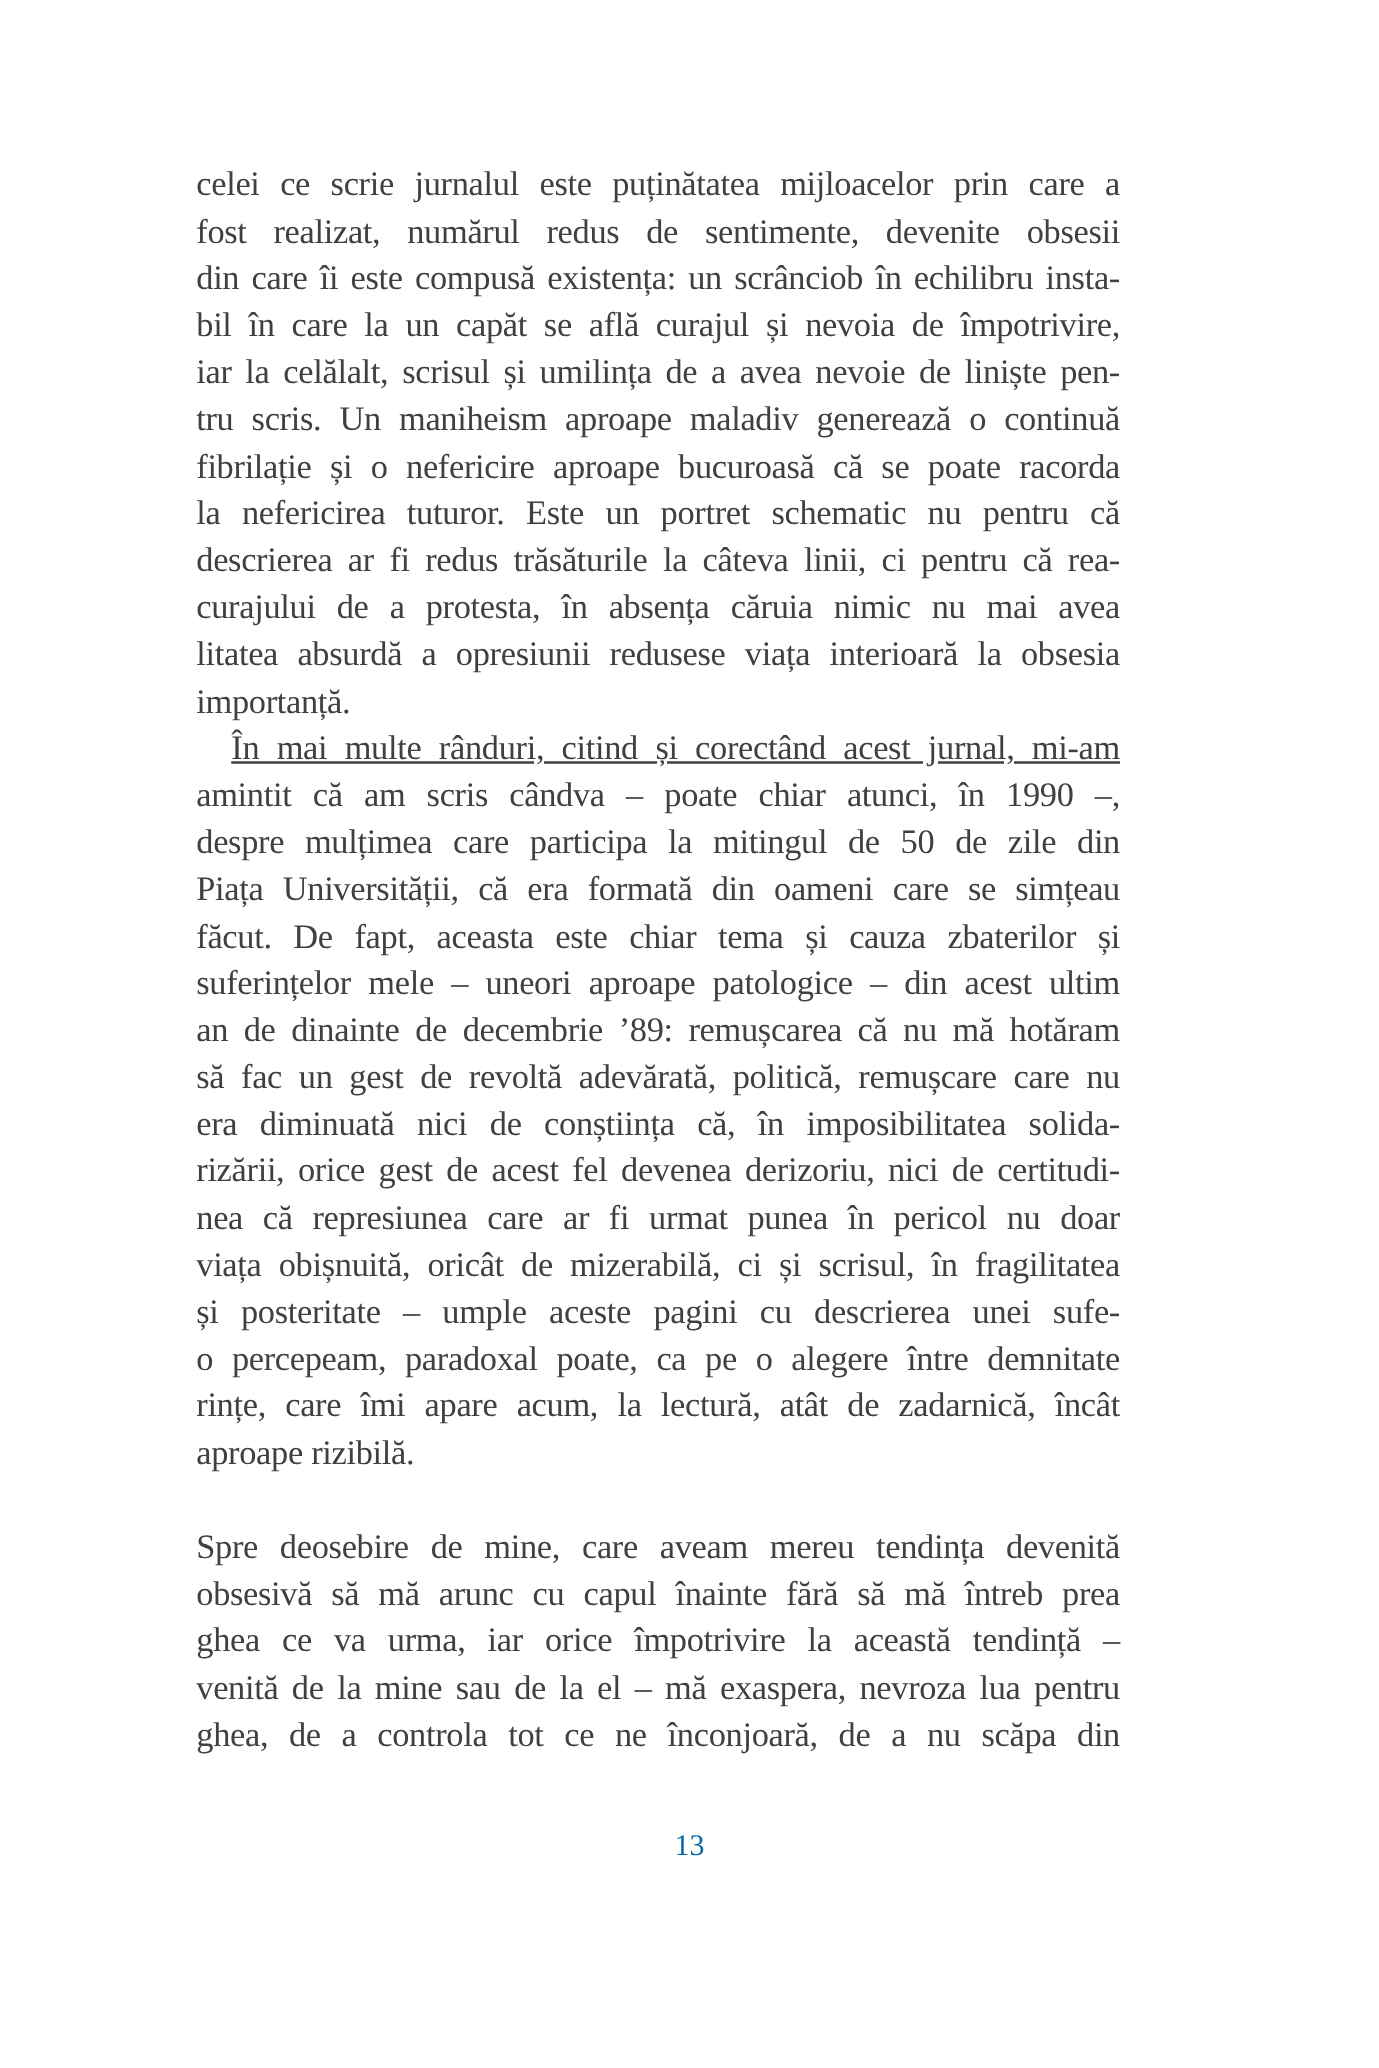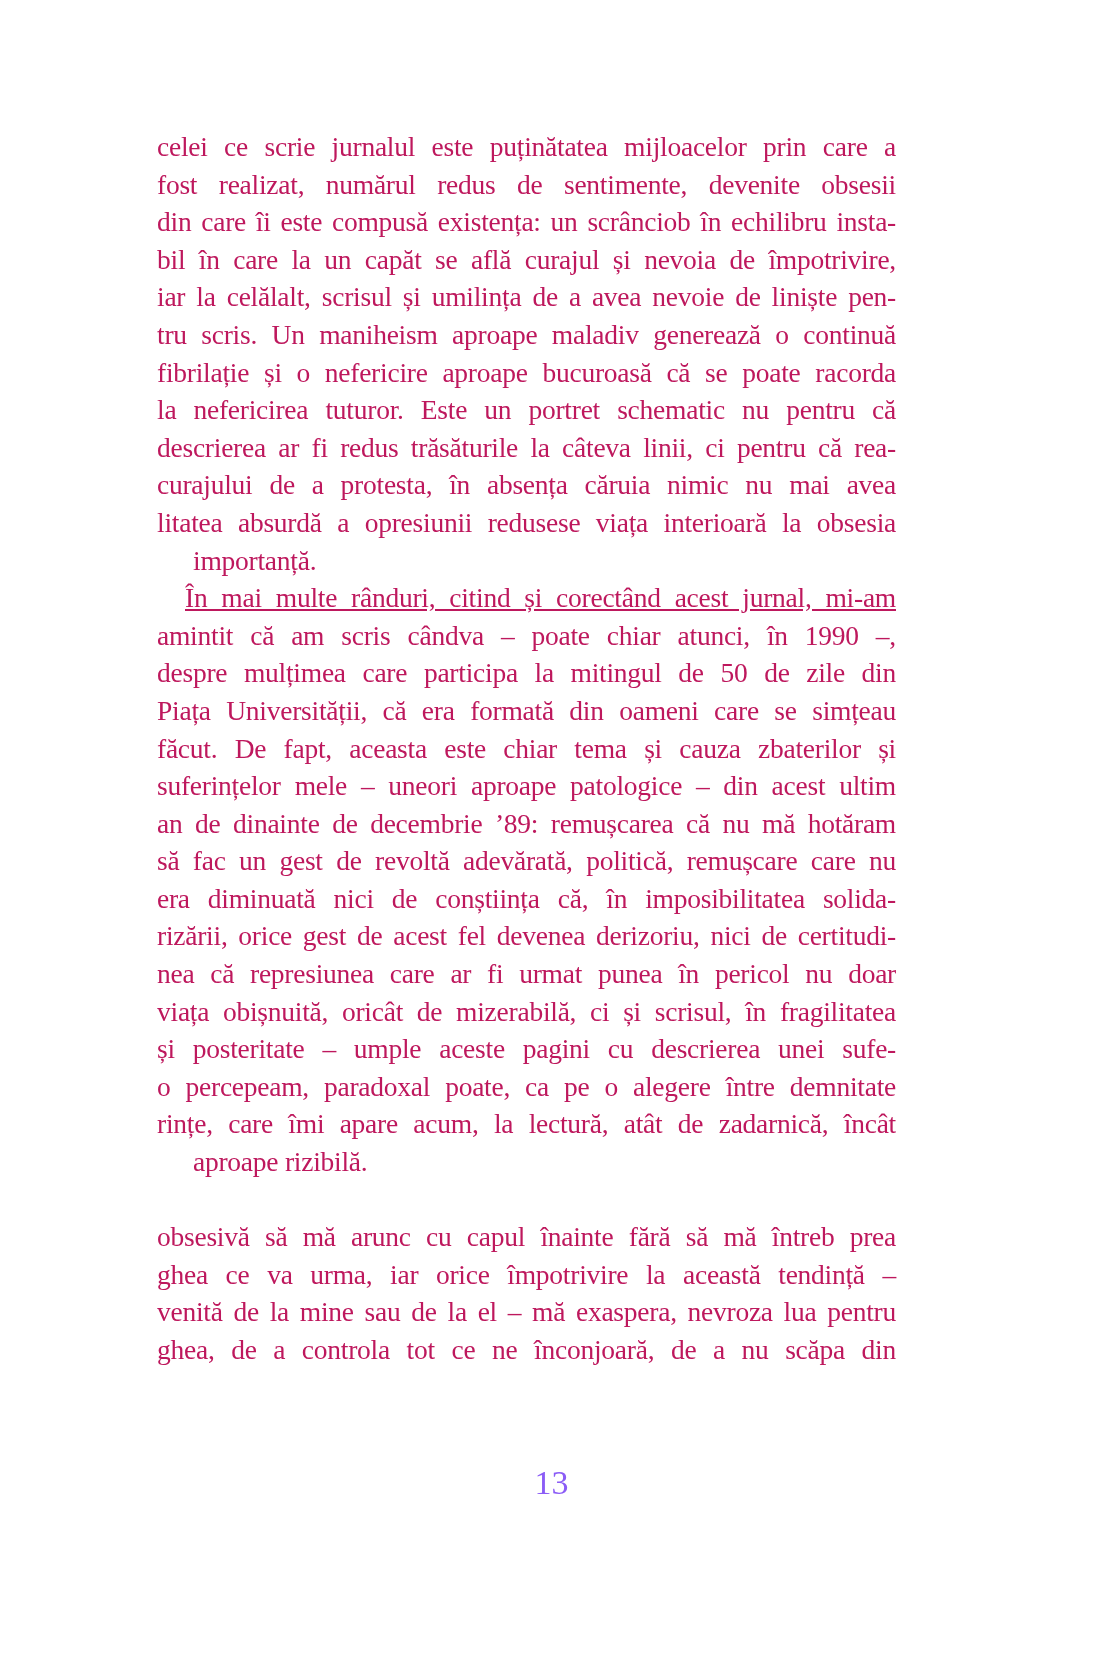--- a/index.html
+++ b/index.html
@@ -14,52 +14,51 @@
       overflow: hidden;
     }
     .page {
       position: absolute;
       left: 157px;
       top: 128px;
       width: 739px;
       font-family: "Liberation Serif", "DejaVu Serif", serif;
       font-size: 27.5px;
       line-height: 37.6px;
-      color: #be185d;
+      color: #404040;
     }
     .line {
       display: block;
       height: 37.6px;
       white-space: nowrap;
       text-align: justify;
       text-align-last: justify;
       letter-spacing: -0.25px;
     }
     .line.last {
       text-align-last: left;
       text-align: left;
-      margin-left: 36px;
     }
     .line.indent {
       padding-left: 28px;
       text-decoration: underline;
     }
     .gap {
       display: block;
       height: 37.6px;
     }
     .page-number {
       position: absolute;
       left: 0;
       width: 1103px;
       top: 1464px;
       text-align: center;
       font-family: "Liberation Serif", "DejaVu Serif", serif;
-      font-size: 34px;
-      color: #8b5cf6;
+      font-size: 24px;
+      color: #0369a1;
     }
   </style>
 </head>
 <body>
 
 <div class="page">
   <div class="paragraph">
     <span class="line">celei ce scrie jurnalul este puținătatea mijloacelor prin care a</span>
     <span class="line">fost realizat, numărul redus de sentimente, devenite obsesii</span>
     <span class="line">din care îi este compusă existența: un scrânciob în echilibru insta-</span>
@@ -89,20 +88,21 @@
     <span class="line">viața obișnuită, oricât de mizerabilă, ci și scrisul, în fragilitatea</span>
     <span class="line">și posteritate – umple aceste pagini cu descrierea unei sufe-</span>
     <span class="line">o percepeam, paradoxal poate, ca pe o alegere între demnitate</span>
     <span class="line">rințe, care îmi apare acum, la lectură, atât de zadarnică, încât</span>
     <span class="line last">aproape rizibilă.</span>
   </div>
 
   <span class="gap"></span>
 
   <div class="paragraph">
+    <span class="line">Spre deosebire de mine, care aveam mereu tendința devenită</span>
     <span class="line">obsesivă să mă arunc cu capul înainte fără să mă întreb prea</span>
     <span class="line">ghea ce va urma, iar orice împotrivire la această tendință –</span>
     <span class="line">venită de la mine sau de la el – mă exaspera, nevroza lua pentru</span>
     <span class="line">ghea, de a controla tot ce ne înconjoară, de a nu scăpa din</span>
   </div>
 </div>
 
 <div class="page-number">13</div>
 
 </body></html>

